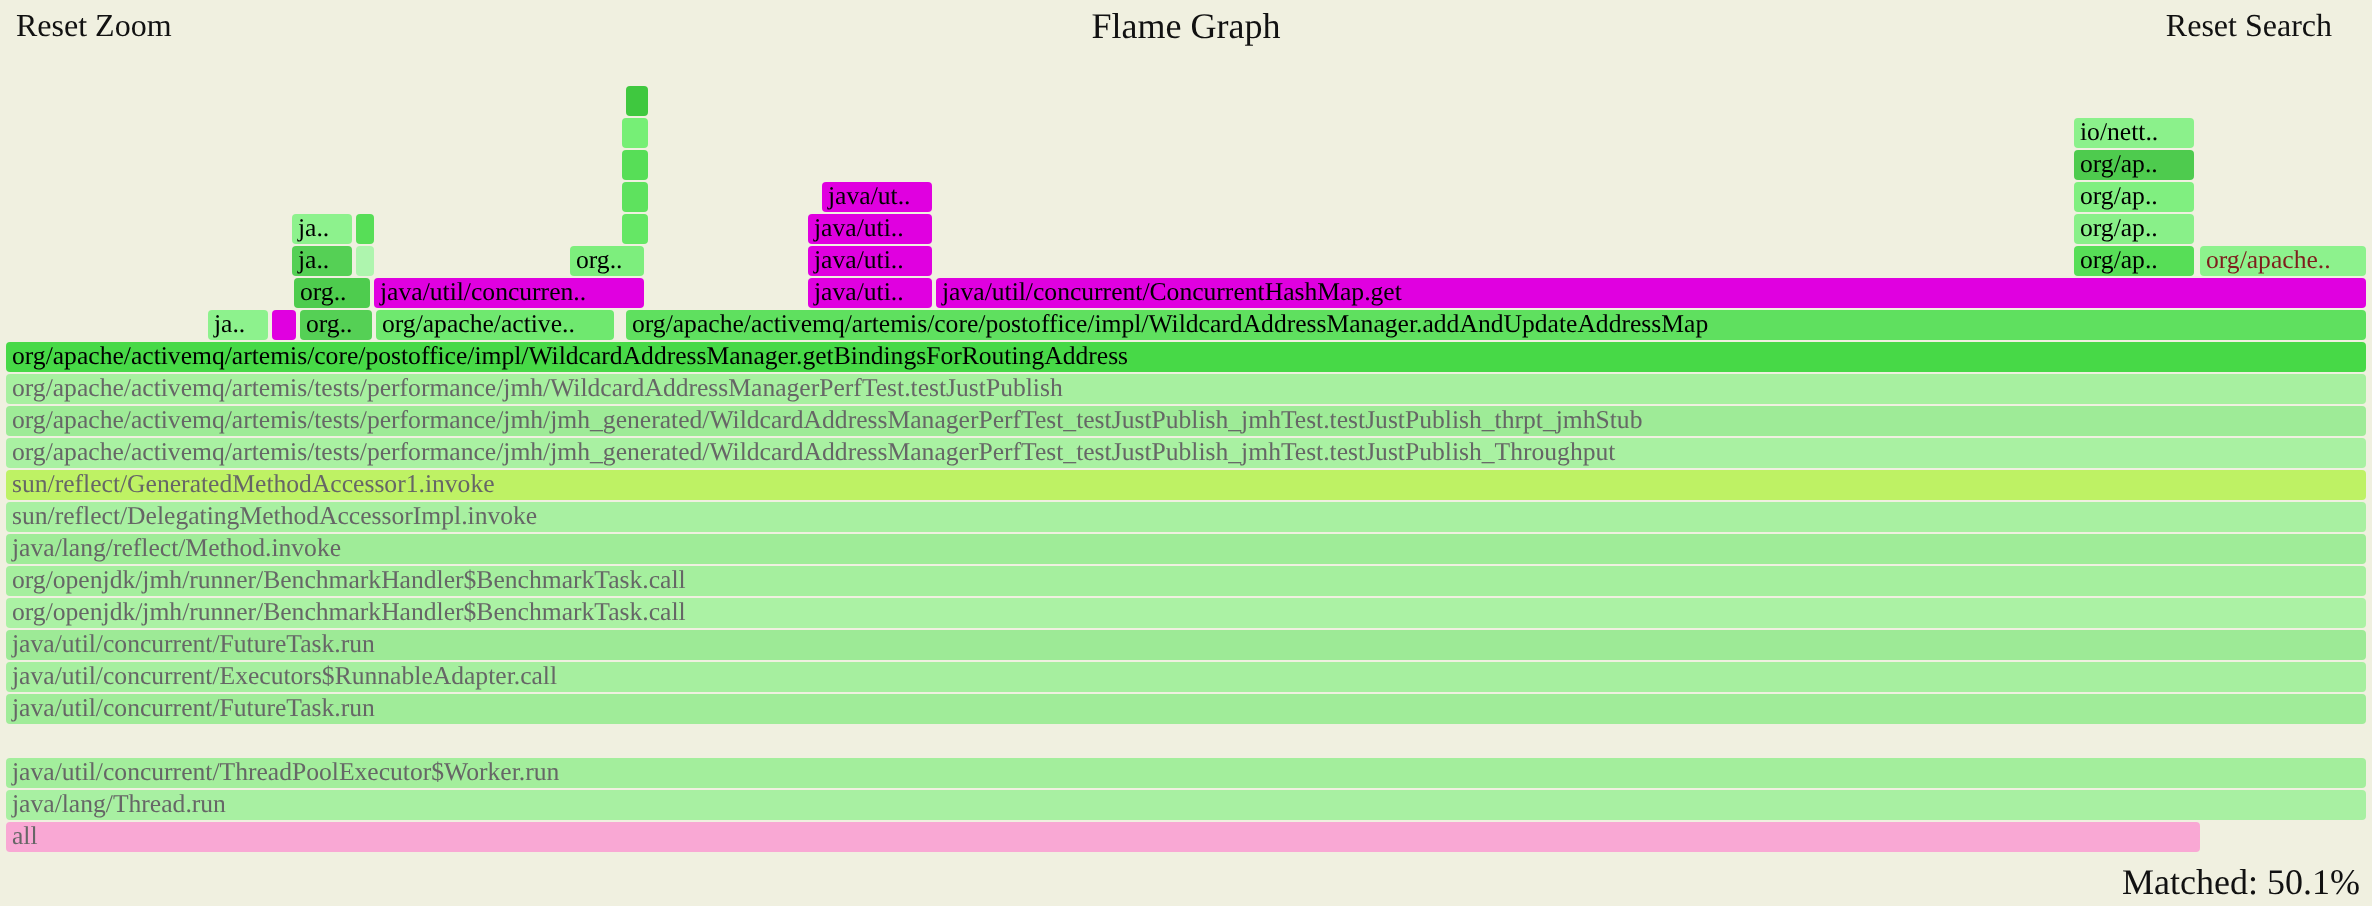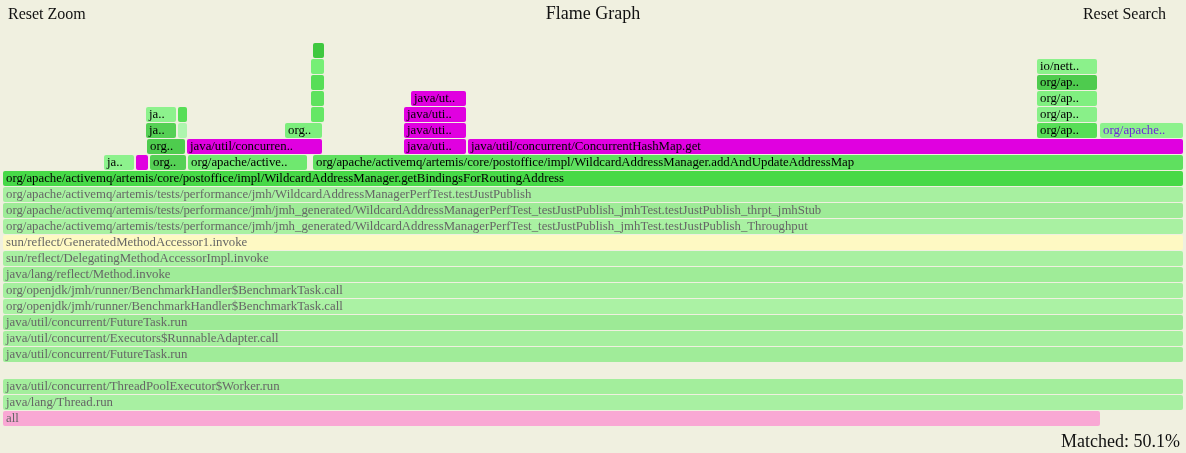--- a/index.html
+++ b/index.html
@@ -53,35 +53,35 @@
     <div class="frame" style="left: 146px; top: 107px; width: 30px; background: rgb(141, 242, 141); color: rgb(0, 0, 0);">ja..</div>
     <div class="frame" style="left: 178px; top: 107px; width: 9px; background: rgb(87, 222, 87); color: rgb(0, 0, 0);"></div>
     <div class="frame" style="left: 311px; top: 107px; width: 13px; background: rgb(101, 231, 101); color: rgb(0, 0, 0);"></div>
     <div class="frame" style="left: 404px; top: 107px; width: 62px; background: rgb(224, 0, 224); color: rgb(0, 0, 0);">java/uti..</div>
     <div class="frame" style="left: 1037px; top: 107px; width: 60px; background: rgb(137, 240, 137); color: rgb(0, 0, 0);">org/ap..</div>
     <div class="frame" style="left: 146px; top: 123px; width: 30px; background: rgb(85, 208, 85); color: rgb(0, 0, 0);">ja..</div>
     <div class="frame" style="left: 178px; top: 123px; width: 9px; background: rgb(174, 245, 174); color: rgb(0, 0, 0);"></div>
     <div class="frame" style="left: 285px; top: 123px; width: 37px; background: rgb(125, 238, 125); color: rgb(0, 0, 0);">org..</div>
     <div class="frame" style="left: 404px; top: 123px; width: 62px; background: rgb(224, 0, 224); color: rgb(0, 0, 0);">java/uti..</div>
     <div class="frame" style="left: 1037px; top: 123px; width: 60px; background: rgb(87, 222, 87); color: rgb(0, 0, 0);">org/ap..</div>
-    <div class="frame" style="left: 1100px; top: 123px; width: 83px; background: rgb(141, 242, 141); color: #6d28d9;">org/apache..</div>
+    <div class="frame" style="left: 1100px; top: 123px; width: 83px; background: rgb(141, 242, 141); color: #7f1d1d;">org/apache..</div>
     <div class="frame" style="left: 147px; top: 139px; width: 38px; background: rgb(78, 204, 78); color: rgb(0, 0, 0);">org..</div>
     <div class="frame" style="left: 187px; top: 139px; width: 135px; background: rgb(224, 0, 224); color: rgb(0, 0, 0);">java/util/concurren..</div>
     <div class="frame" style="left: 404px; top: 139px; width: 62px; background: rgb(224, 0, 224); color: rgb(0, 0, 0);">java/uti..</div>
     <div class="frame" style="left: 468px; top: 139px; width: 715px; background: rgb(224, 0, 224); color: rgb(0, 0, 0);">java/util/concurrent/ConcurrentHashMap.get</div>
     <div class="frame" style="left: 104px; top: 155px; width: 30px; background: rgb(141, 242, 141); color: rgb(0, 0, 0);">ja..</div>
     <div class="frame" style="left: 136px; top: 155px; width: 12px; background: rgb(224, 0, 224); color: rgb(0, 0, 0);"></div>
     <div class="frame" style="left: 150px; top: 155px; width: 36px; background: rgb(85, 208, 85); color: rgb(0, 0, 0);">org..</div>
     <div class="frame" style="left: 188px; top: 155px; width: 119px; background: rgb(111, 232, 111); color: rgb(0, 0, 0);">org/apache/active..</div>
     <div class="frame" style="left: 313px; top: 155px; width: 870px; background: rgb(95, 224, 95); color: rgb(0, 0, 0);">org/apache/activemq/artemis/core/postoffice/impl/WildcardAddressManager.addAndUpdateAddressMap</div>
     <div class="frame" style="left: 3px; top: 171px; width: 1180px; background: rgb(71, 217, 71); color: rgb(0, 0, 0);">org/apache/activemq/artemis/core/postoffice/impl/WildcardAddressManager.getBindingsForRoutingAddress</div>
     <div class="frame" style="left: 3px; top: 187px; width: 1180px; background: rgb(167, 240, 160); color: rgb(102, 102, 102);">org/apache/activemq/artemis/tests/performance/jmh/WildcardAddressManagerPerfTest.testJustPublish</div>
     <div class="frame" style="left: 3px; top: 203px; width: 1180px; background: rgb(158, 235, 151); color: rgb(102, 102, 102);">org/apache/activemq/artemis/tests/performance/jmh/jmh_generated/WildcardAddressManagerPerfTest_testJustPublish_jmhTest.testJustPublish_thrpt_jmhStub</div>
     <div class="frame" style="left: 3px; top: 219px; width: 1180px; background: rgb(169, 241, 162); color: rgb(102, 102, 102);">org/apache/activemq/artemis/tests/performance/jmh/jmh_generated/WildcardAddressManagerPerfTest_testJustPublish_jmhTest.testJustPublish_Throughput</div>
-    <div class="frame" style="left: 3px; top: 235px; width: 1180px; background: #fef9c3; color: rgb(102, 102, 102);">sun/reflect/GeneratedMethodAccessor1.invoke</div>
+    <div class="frame" style="left: 3px; top: 235px; width: 1180px; background: #bef264; color: rgb(102, 102, 102);">sun/reflect/GeneratedMethodAccessor1.invoke</div>
     <div class="frame" style="left: 3px; top: 251px; width: 1180px; background: rgb(168, 240, 161); color: rgb(102, 102, 102);">sun/reflect/DelegatingMethodAccessorImpl.invoke</div>
     <div class="frame" style="left: 3px; top: 267px; width: 1180px; background: rgb(159, 236, 152); color: rgb(102, 102, 102);">java/lang/reflect/Method.invoke</div>
     <div class="frame" style="left: 3px; top: 283px; width: 1180px; background: rgb(165, 239, 158); color: rgb(102, 102, 102);">org/openjdk/jmh/runner/BenchmarkHandler$BenchmarkTask.call</div>
     <div class="frame" style="left: 3px; top: 299px; width: 1180px; background: rgb(171, 242, 164); color: rgb(102, 102, 102);">org/openjdk/jmh/runner/BenchmarkHandler$BenchmarkTask.call</div>
     <div class="frame" style="left: 3px; top: 315px; width: 1180px; background: rgb(157, 234, 150); color: rgb(102, 102, 102);">java/util/concurrent/FutureTask.run</div>
     <div class="frame" style="left: 3px; top: 331px; width: 1180px; background: rgb(166, 239, 159); color: rgb(102, 102, 102);">java/util/concurrent/Executors$RunnableAdapter.call</div>
     <div class="frame" style="left: 3px; top: 347px; width: 1180px; background: rgb(160, 236, 153); color: rgb(102, 102, 102);">java/util/concurrent/FutureTask.run</div>
     <div class="frame" style="left: 3px; top: 379px; width: 1180px; background: rgb(163, 238, 156); color: rgb(102, 102, 102);">java/util/concurrent/ThreadPoolExecutor$Worker.run</div>
     <div class="frame" style="left: 3px; top: 395px; width: 1180px; background: rgb(168, 240, 162); color: rgb(102, 102, 102);">java/lang/Thread.run</div>
     <div class="frame" style="left: 3px; top: 411px; width: 1097px; background: #f9a8d4; color: rgb(102, 102, 102);">all</div>

